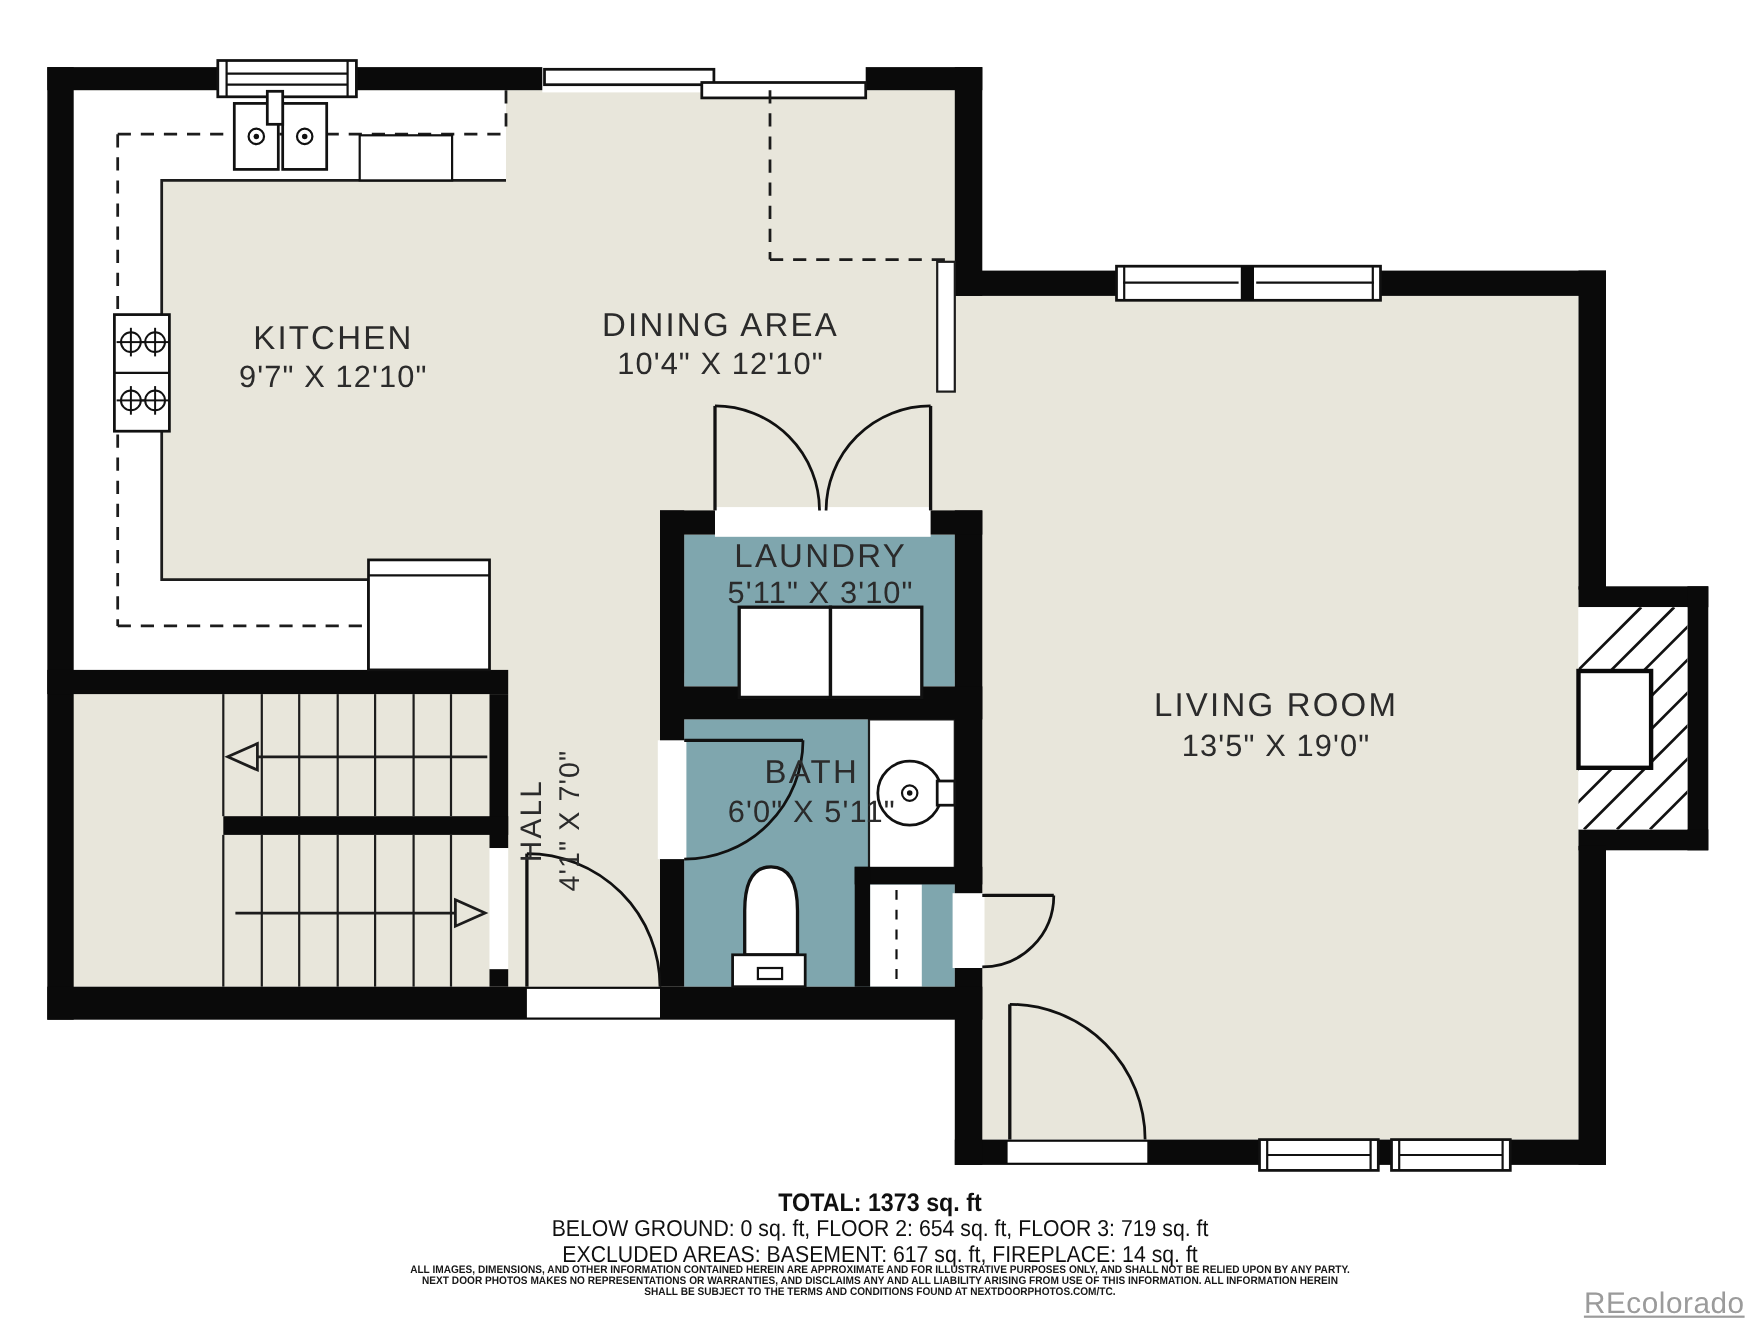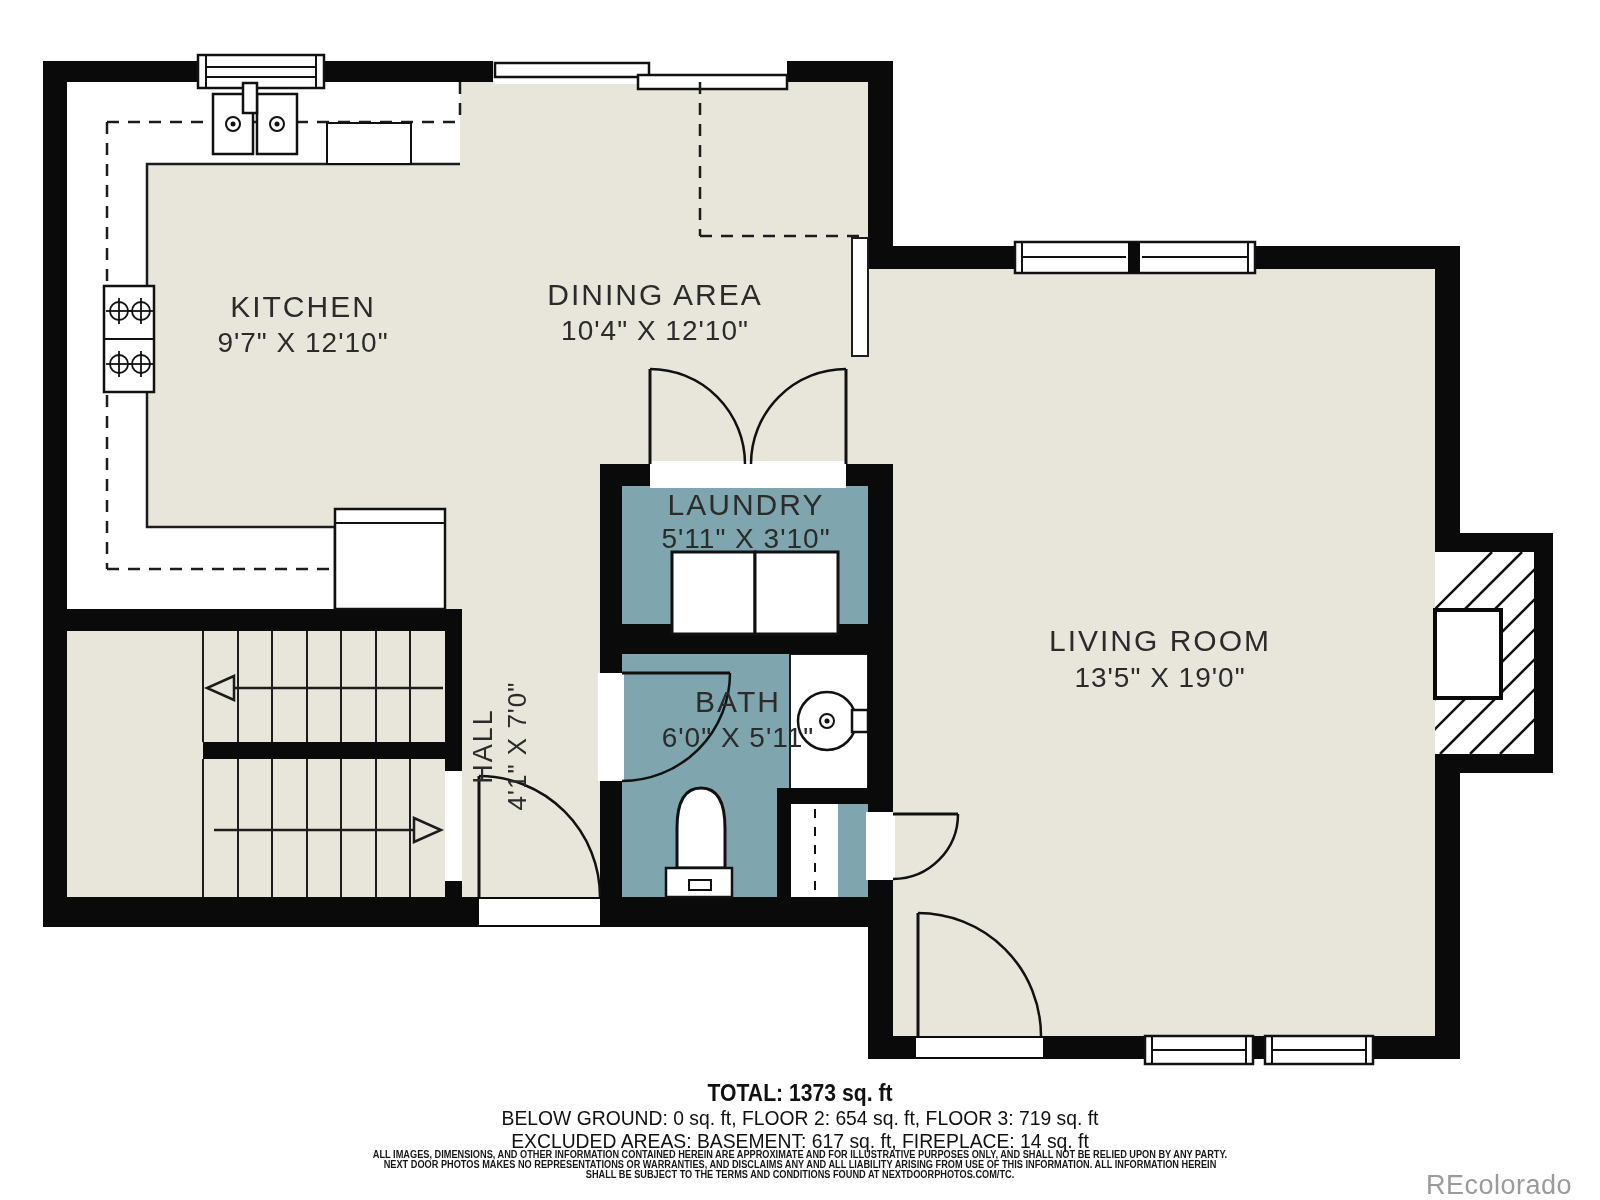--- a/index.html
+++ b/index.html
@@ -10,21 +10,21 @@
   .room-name{font-size:30px;letter-spacing:2px;}
   .room-dims{font-size:28px;letter-spacing:1px;}
   .hall-name{font-size:27px;letter-spacing:2px;}
   .hall-dims{font-size:26px;letter-spacing:1px;}
   .footer-line{position:absolute;left:0;right:0;text-align:center;color:#101010;transform:scaleX(.92);}
   .f-total{top:1080px;font-size:23px;font-weight:bold;}
   .f-floors{top:1106px;font-size:21px;}
   .f-excluded{top:1129px;font-size:21px;}
   .f-disc{font-weight:bold;font-size:10px;line-height:10px;color:#161616;}
   .f-d1{top:1150px;} .f-d2{top:1160px;} .f-d3{top:1170px;}
-  .watermark{position:absolute;right:28px;top:1170px;font-size:27px;color:#9b9b9b;letter-spacing:.5px;}
+  .watermark{position:absolute;right:14px;top:1170px;font-size:27px;color:#9b9b9b;letter-spacing:.5px;text-decoration:underline;}
 </style>
 </head>
 <body>
 
 <div class="plan-wrap">
 <svg width="1600" height="1200" viewBox="0 0 1600 1200">
   <defs>
     <clipPath id="fph">
           <rect x="1435" y="528" width="99" height="202"></rect>
         </clipPath>

